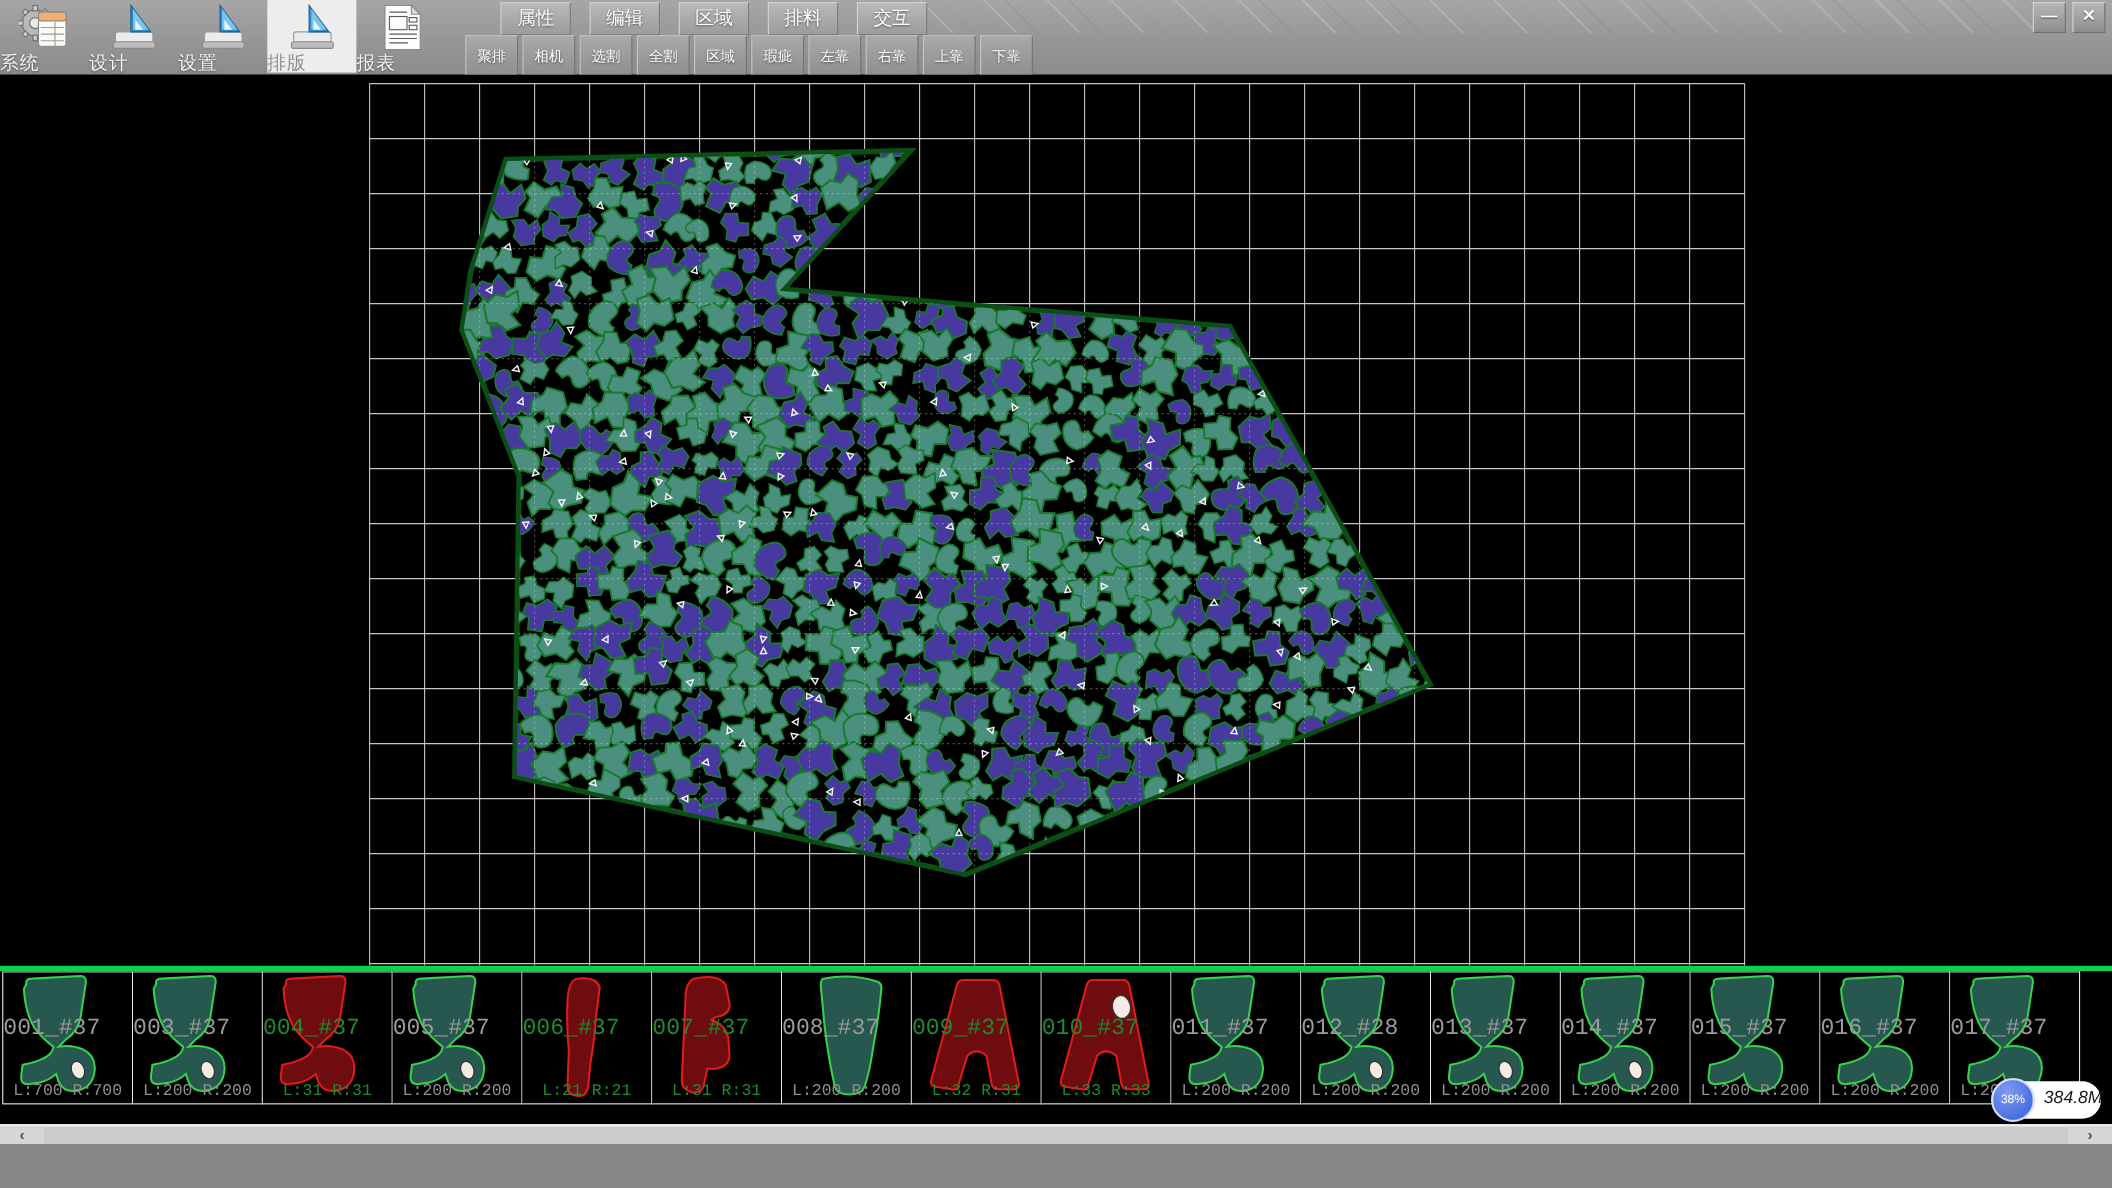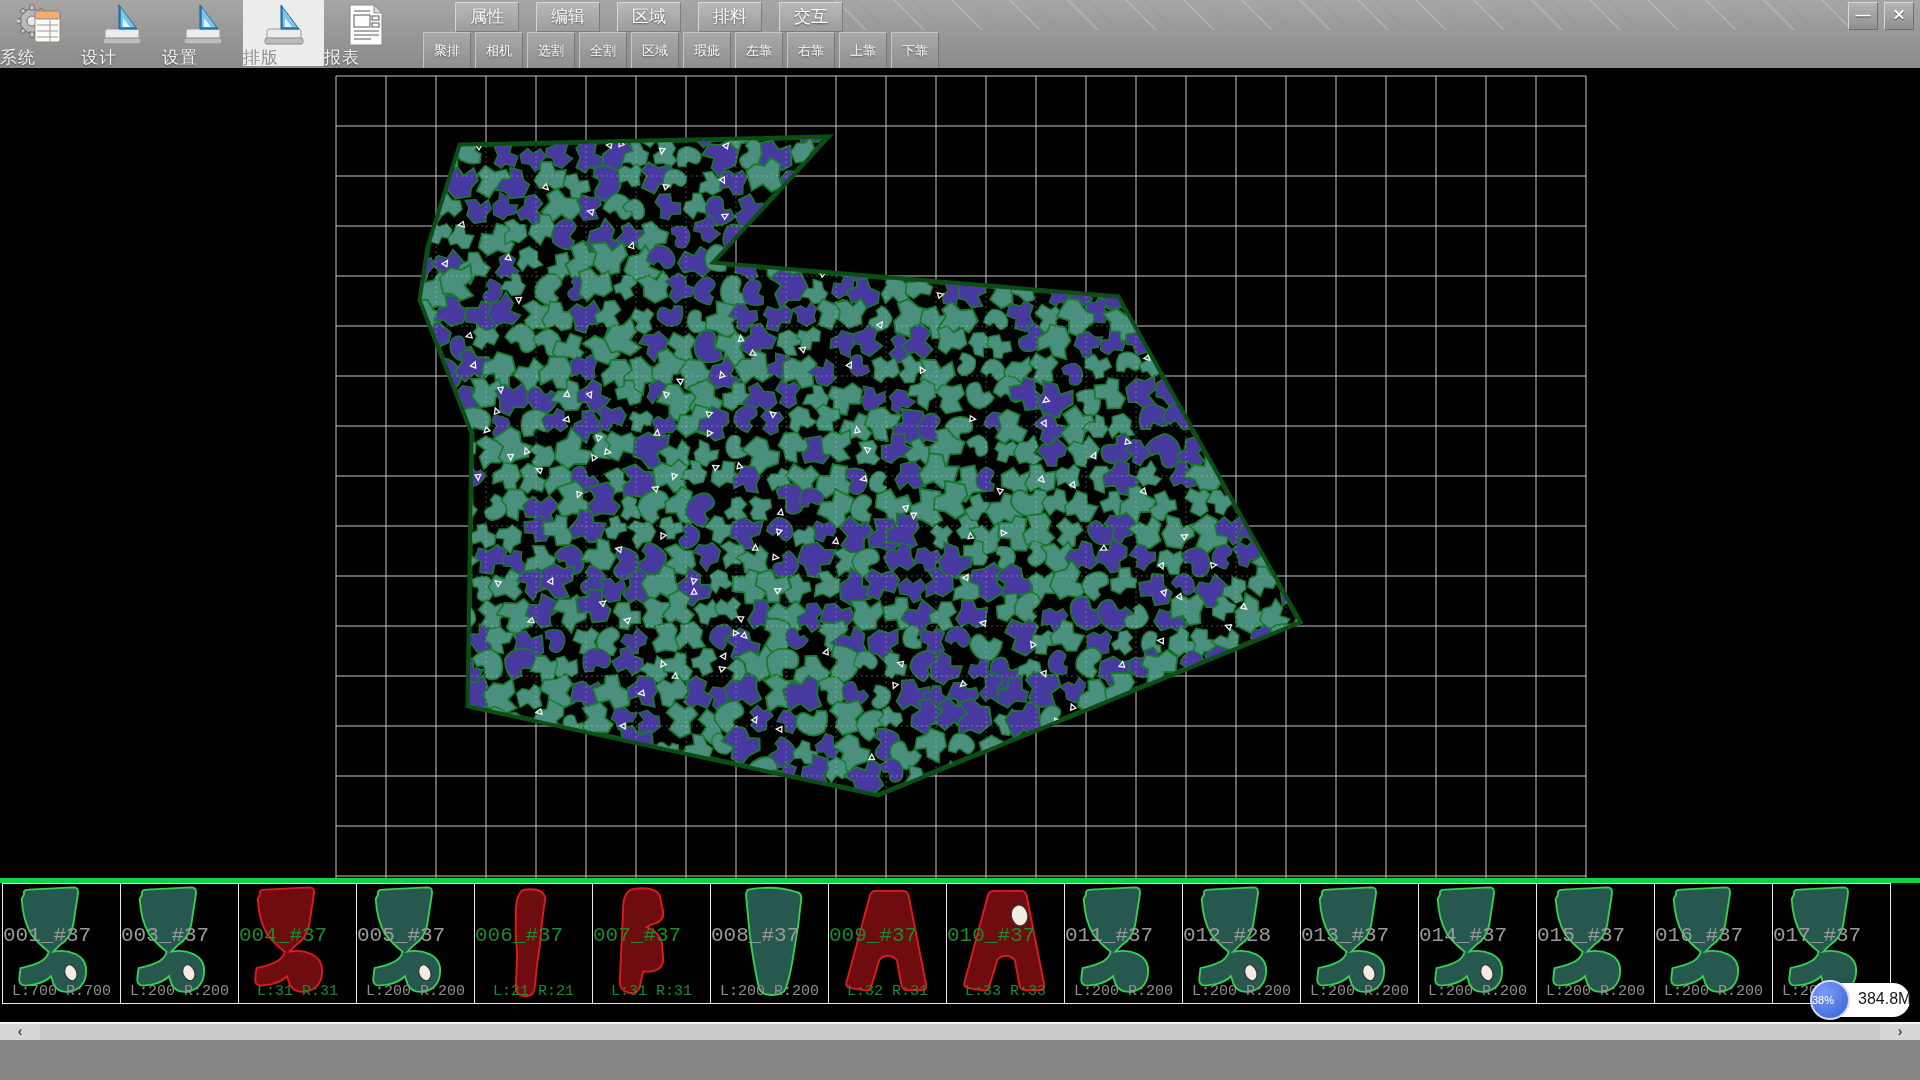--- a/index.html
+++ b/index.html
@@ -51,22 +51,22 @@
   .cell .clr{position:absolute;left:0;right:0;bottom:3px;text-align:center;
              font-family:Liberation Mono, monospace;font-size:15px;color:#8f8f8f;white-space:nowrap;}
   .cell.sel .cid,.cell.sel .clr{color:#1d8a2e;}
 
   
   .mem-badge{position:absolute;left:1812px;top:983px;height:34px;min-width:98px;background:#fff;
              border-radius:17px;box-shadow:0 1px 4px rgba(0,0,0,.4);z-index:20;}
   .mem-badge .pct{position:absolute;left:-2px;top:-3px;width:40px;height:40px;border-radius:50%;
                   background:radial-gradient(circle at 35% 30%,#7f9cf2,#4a6fe0 70%);
                   border:2px solid #d4ddff;box-sizing:border-box;color:#fff;font-size:11px;
-                  display:flex;align-items:center;justify-content:flex-start;}
-  .mem-badge .val{position:absolute;left:46px;top:7px;font-size:16px;color:#16161f;}
+                  display:flex;align-items:center;justify-content:center;}
+  .mem-badge .val{position:absolute;left:46px;top:7px;font-size:16px;color:#16161f;font-style:italic;}
 
   
   .hscroll{position:absolute;left:0;top:1022px;width:1920px;height:18px;background:#cbcbcb;
            border-top:2px solid #f2f2f2;box-sizing:border-box;display:flex;justify-content:space-between;}
   .hs-arrow{width:40px;height:16px;background:#d6d6d6;color:#4a4a4a;font-size:14px;line-height:15px;
             text-align:center;font-weight:bold;}
   .statusbar{position:absolute;left:0;top:1040px;width:1920px;height:40px;background:#868686;}
 </style>
 </head>
 <body>

